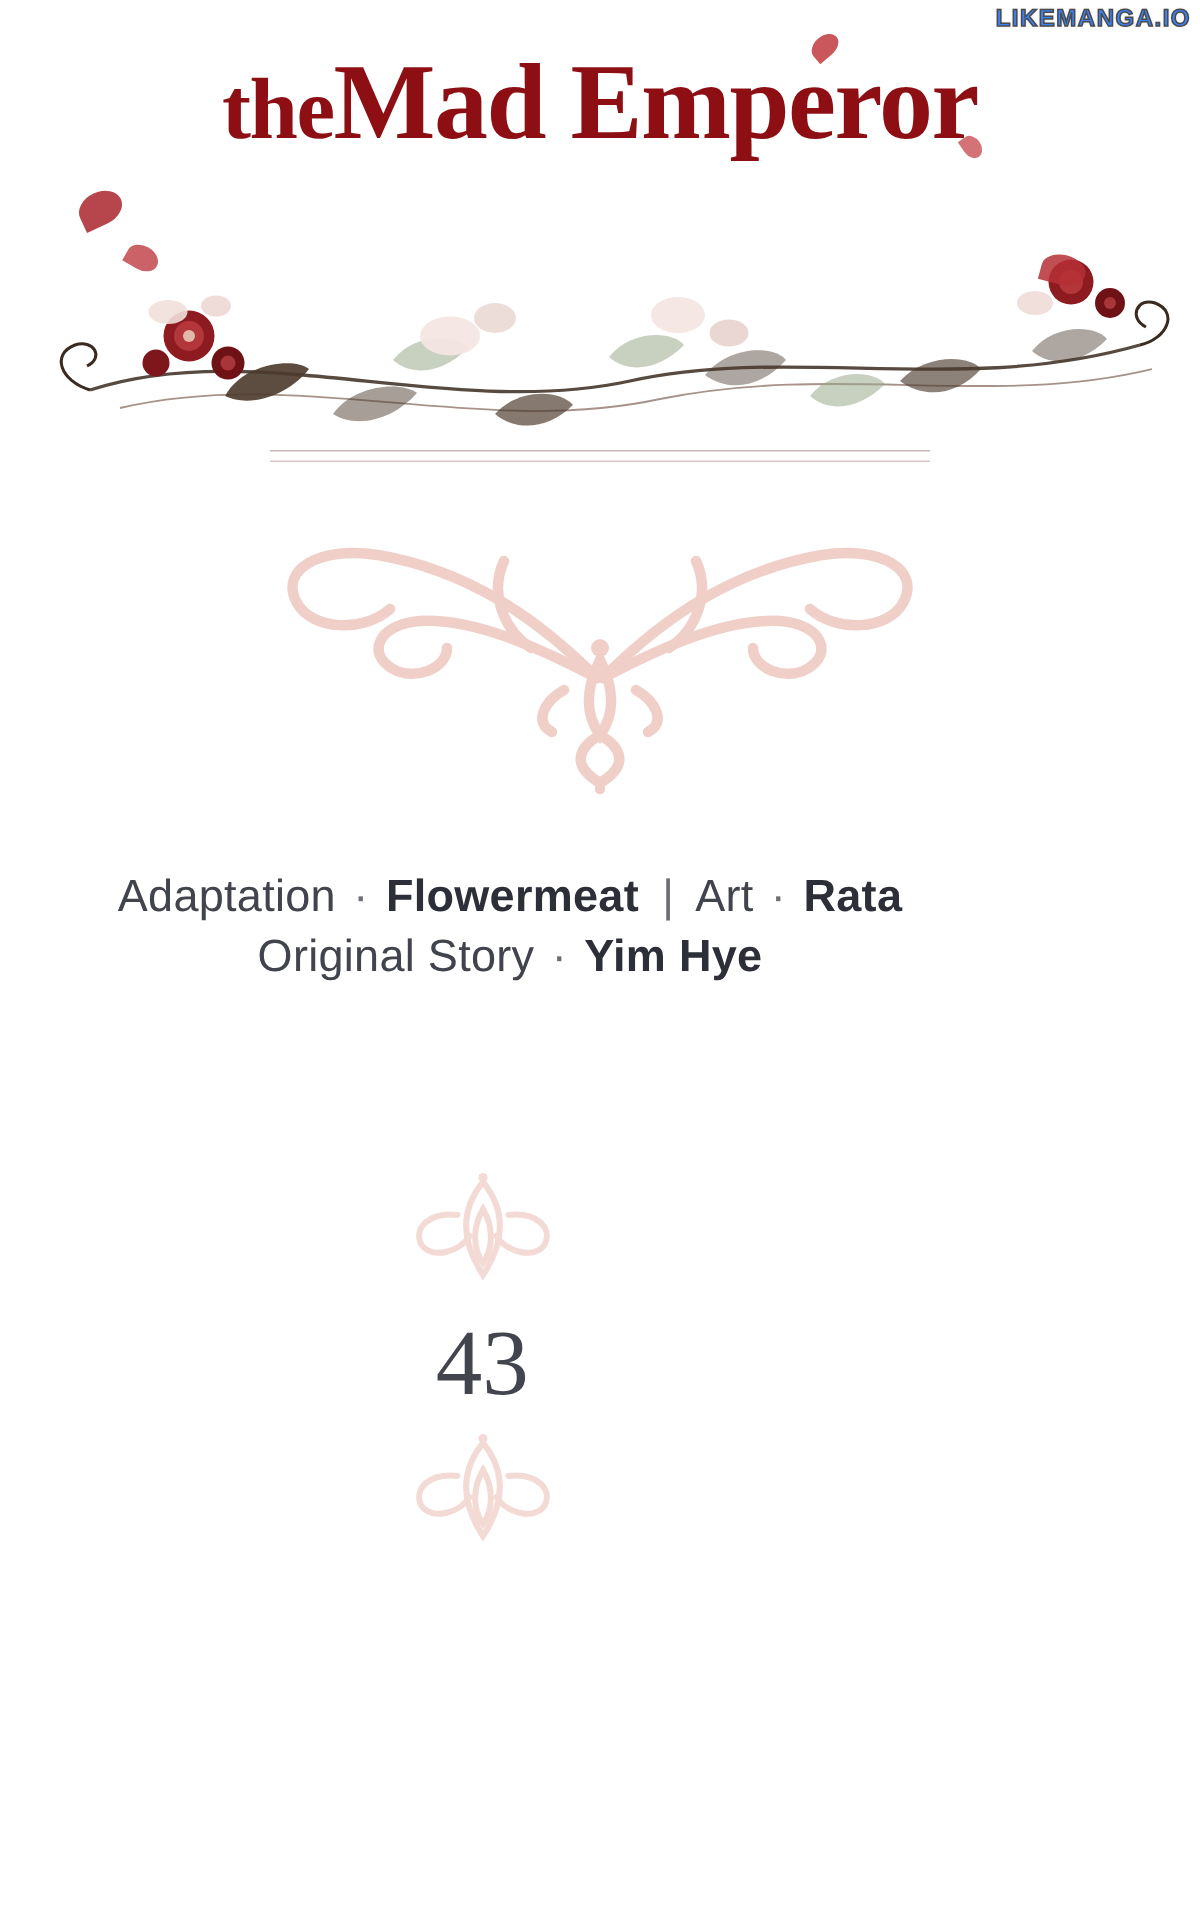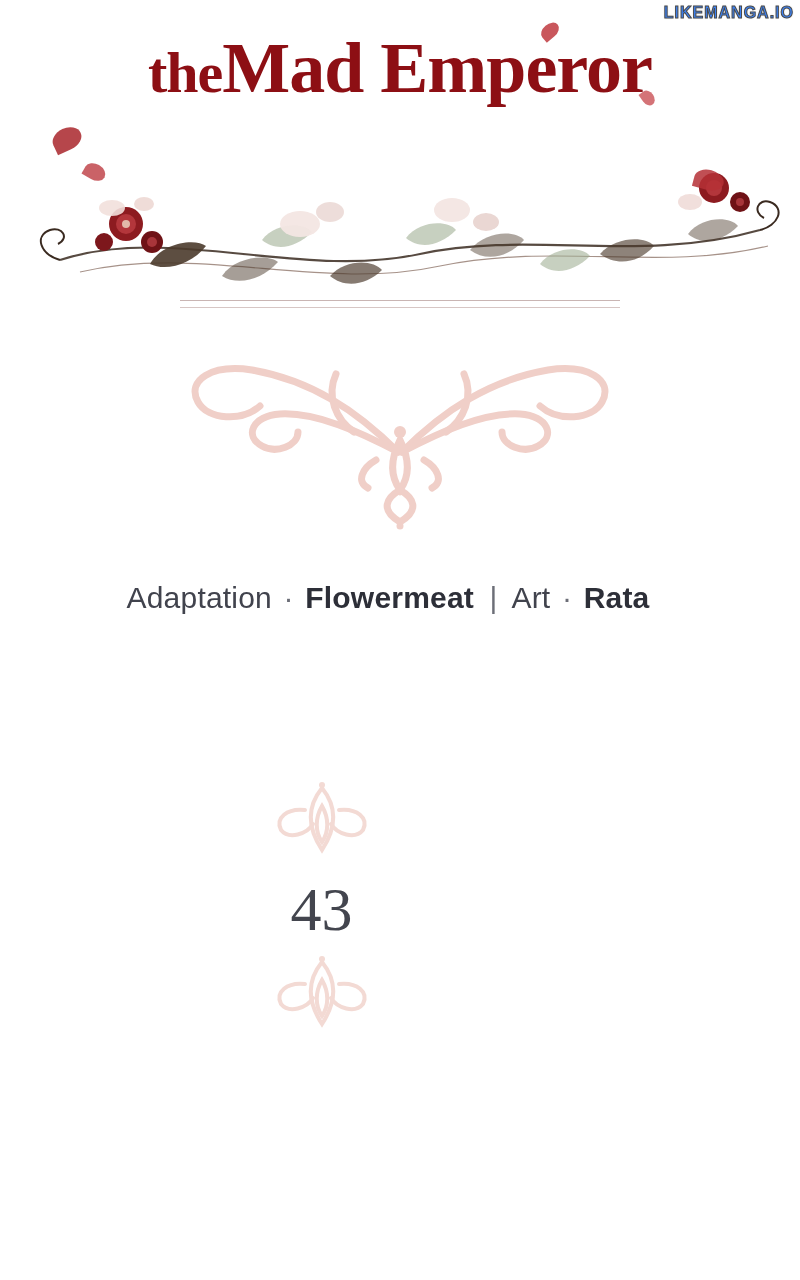--- a/index.html
+++ b/index.html
@@ -104,21 +104,20 @@
   }
 
   
   .credits {
     position: absolute;
     top: 578px;
     left: 0;
     width: 680px;
     text-align: center;
     color: #3c3f4a;
-    padding-left: 48px;
   }
   .credit-line {
     font-family: "Liberation Sans", sans-serif;
     font-size: 30px;
     line-height: 40px;
     color: #41434d;
     letter-spacing: 0.2px;
   }
   .credit-line .strong {
     font-weight: bold;
@@ -252,20 +251,25 @@
 <div class="credits">
   <div class="credit-line">
     <span>Adaptation</span>
     <span class="dot">·</span>
     <span class="strong">Flowermeat</span>
     <span class="bar">|</span>
     <span>Art</span>
     <span class="dot">·</span>
     <span class="strong">Rata</span>
   </div>
+  <div class="credit-line">
+    <span>Original Story</span>
+    <span class="dot">·</span>
+    <span class="strong">Yim Hye</span>
+  </div>
 </div>
 
 <div class="chapter-zone">
 
   <svg class="small-orn" width="130" height="80" viewBox="0 0 130 80" aria-hidden="true">
     <g fill="none" stroke="#f3dad4" stroke-width="4" stroke-linecap="round">
       <path d="M65 8 C 52 24, 48 44, 65 70 C 82 44, 78 24, 65 8 Z"></path>
       <path d="M65 26 C 58 38, 58 52, 65 62 C 72 52, 72 38, 65 26 Z"></path>
       <path d="M48 30 C 30 28, 18 38, 24 50 C 32 60, 50 54, 56 44"></path>
       <path d="M82 30 C 100 28, 112 38, 106 50 C 98 60, 80 54, 74 44"></path>

